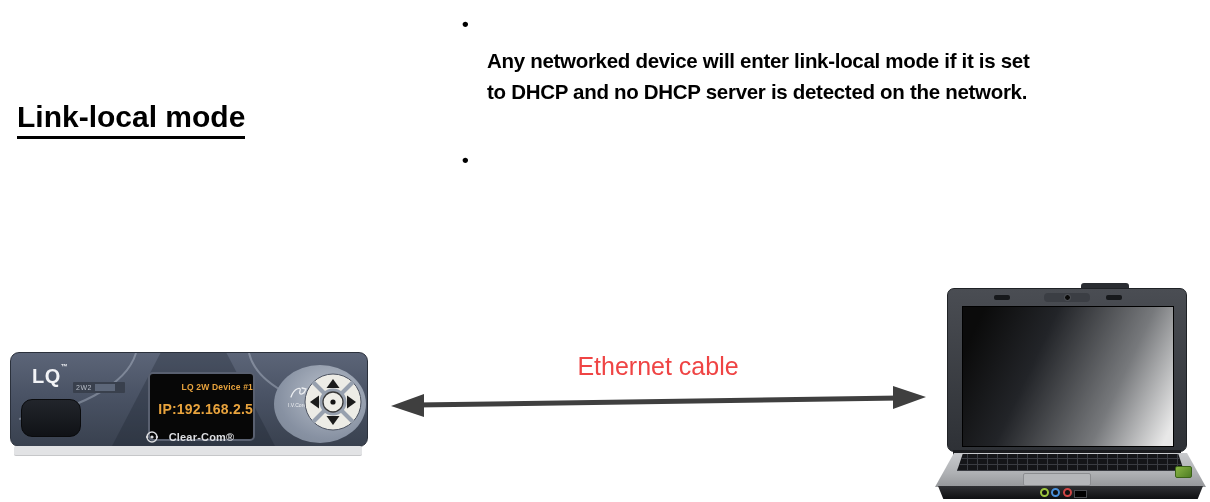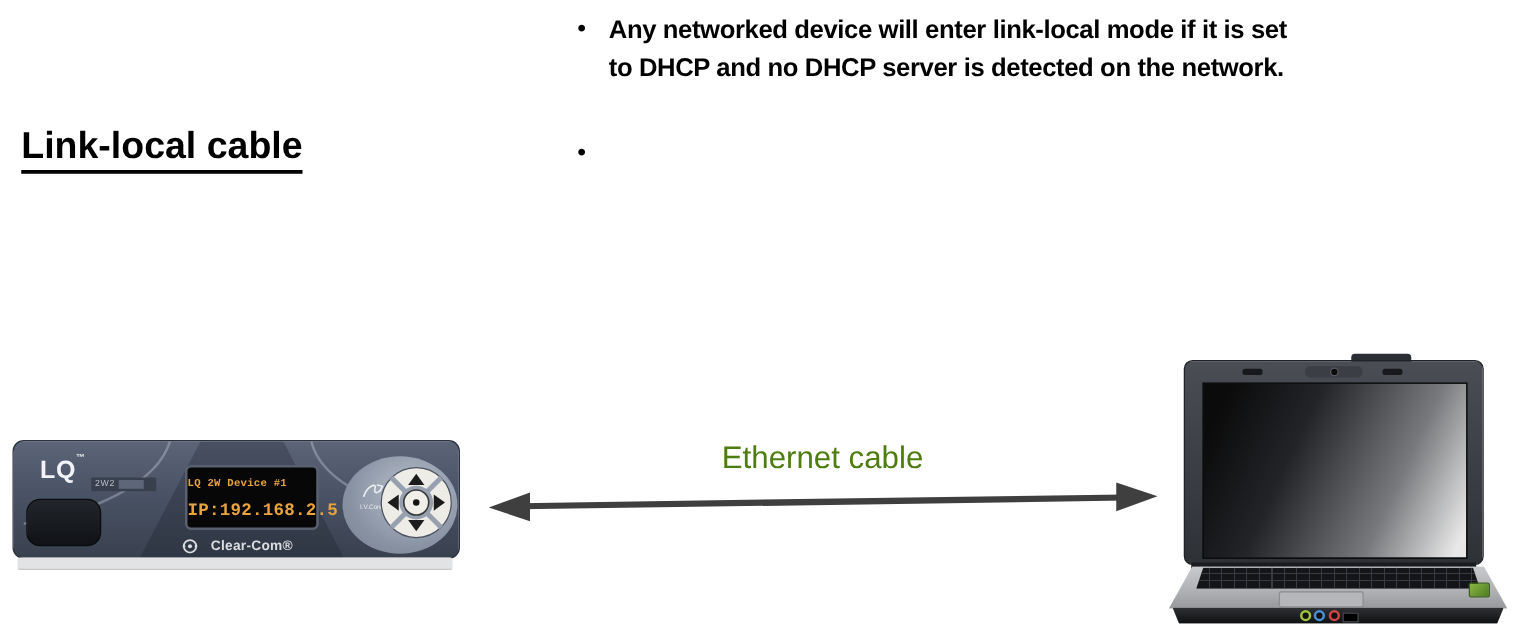--- a/index.html
+++ b/index.html
@@ -8,47 +8,47 @@
 
   
   .page-title{position:absolute;left:17px;top:100px;font-size:30px;font-weight:bold;
               line-height:34px;padding-bottom:2px;border-bottom:3px solid #000;}
 
   
   .notes{position:absolute;left:462px;top:8px;width:715px;list-style:none;margin:0;padding:0;}
   .notes li{display:flex;align-items:flex-start;margin-bottom:37px;}
   .bdot{flex:0 0 25px;font-size:19px;line-height:31px;font-weight:bold;}
   .btext{font-size:20.5px;font-weight:bold;line-height:31px;letter-spacing:-0.3px;
-         white-space:pre-line;}
+         white-space:pre-line;margin-top:37px;}
 
   
   .cable-label{position:absolute;left:392px;top:352px;width:532px;text-align:center;
-               font-size:25px;color:#4d7c0f;}
+               font-size:25px;color:#ef4444;}
   .cable-arrow{position:absolute;left:0;top:0;width:1210px;height:502px;pointer-events:none;}
 
   
   .lq{position:absolute;left:10px;top:352px;width:358px;height:104px;}
   .lq-body{position:absolute;left:0;top:0;width:358px;height:95px;border-radius:9px;
            background:linear-gradient(180deg,#5c6578 0%,#4a5365 45%,#39414f 100%);
            border:1px solid #2b313c;box-sizing:border-box;overflow:hidden;}
   .lq-shade{position:absolute;left:100px;top:0;width:165px;height:95px;
             background:rgba(22,27,38,0.28);
             clip-path:polygon(30% 0,70% 0,100% 100%,0 100%);}
   .lq-curves{position:absolute;left:0;top:0;}
   .lq-brand{position:absolute;left:21px;top:12px;color:#f2f3f6;font-weight:bold;
             font-size:20px;letter-spacing:0.5px;}
   .lq-tm{font-size:7px;vertical-align:top;position:relative;top:-2px;}
   .lq-model{position:absolute;left:62px;top:29px;width:52px;height:11px;display:flex;
             align-items:center;background:#39404d;border-radius:1px;}
   .lq-model span{font-size:7px;color:#b9bfca;padding:0 3px;letter-spacing:0.5px;}
   .lq-model i{display:block;width:20px;height:7px;background:#5d6779;}
   .lq-port{position:absolute;left:10px;top:46px;width:58px;height:36px;border-radius:11px;
            background:linear-gradient(180deg,#22252b,#101216);border:1px solid #0a0b0d;}
-  .lq-display{position:absolute;left:137px;top:19px;width:107px;height:52px;background:#070707;
-              border:2px solid #596070;border-radius:5px;box-sizing:border-box;text-align:left;font-family:Liberation Mono, monospace;}
+  .lq-display{position:absolute;left:137px;top:19px;width:107px;height:69px;background:#070707;
+              border:2px solid #596070;border-radius:5px;box-sizing:border-box;text-align:right;}
   .lq-d1{margin-top:8px;font-size:8.5px;font-weight:bold;color:#e8a33d;letter-spacing:0.2px;}
   .lq-d2{margin-top:9px;font-size:14px;font-weight:bold;color:#e8a33d;letter-spacing:0.2px;}
   .lq-logo{position:absolute;left:0;top:78px;width:358px;display:flex;justify-content:center;
            align-items:center;gap:11px;}
   .lq-logo span{color:#dcdde0;font-weight:bold;font-size:11px;letter-spacing:0.2px;}
   .lq-oval{position:absolute;left:263px;top:12px;width:92px;height:78px;border-radius:50%;
            background:radial-gradient(ellipse at 60% 38%,#bac1cc 0%,#8release791a2 65%,#79london8391 100%);
            background:radial-gradient(ellipse at 60% 38%,#bac1cc 0%,#8791a2 65%,#798391 100%);}
   .ivcore{position:absolute;left:272px;top:32px;width:32px;text-align:center;color:#eceef1;}
   .ivcore .ivtxt{font-size:6px;transform:scale(0.85);display:block;margin-top:-1px;}
@@ -90,21 +90,21 @@
   .jack.b{left:113px;border:2px solid #4a90d9;}
   .jack.r{left:125px;border:2px solid #d04545;}
   .lt-slot{position:absolute;left:136px;top:4px;width:11px;height:6px;background:#000;
            border:1px solid #4a4c50;}
 </style>
 </head>
 <body>
 
 <div class="canvas">
 
-  <div class="page-title">Link-local cable</div>
+  <div class="page-title">Link-local mode</div>
 
   <ul class="notes">
     <li>
       <span class="bdot">•</span>
       <span class="btext">Any networked device will enter link-local mode if it is set
 to DHCP and no DHCP server is detected on the network.</span>
     </li>
     <li>
       <span class="bdot">•</span>
     </li>

